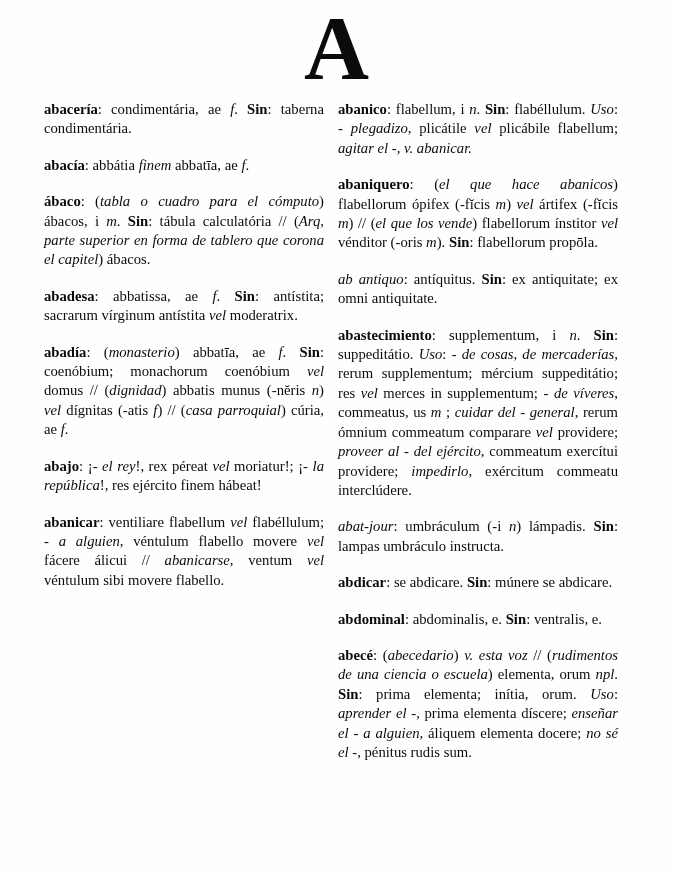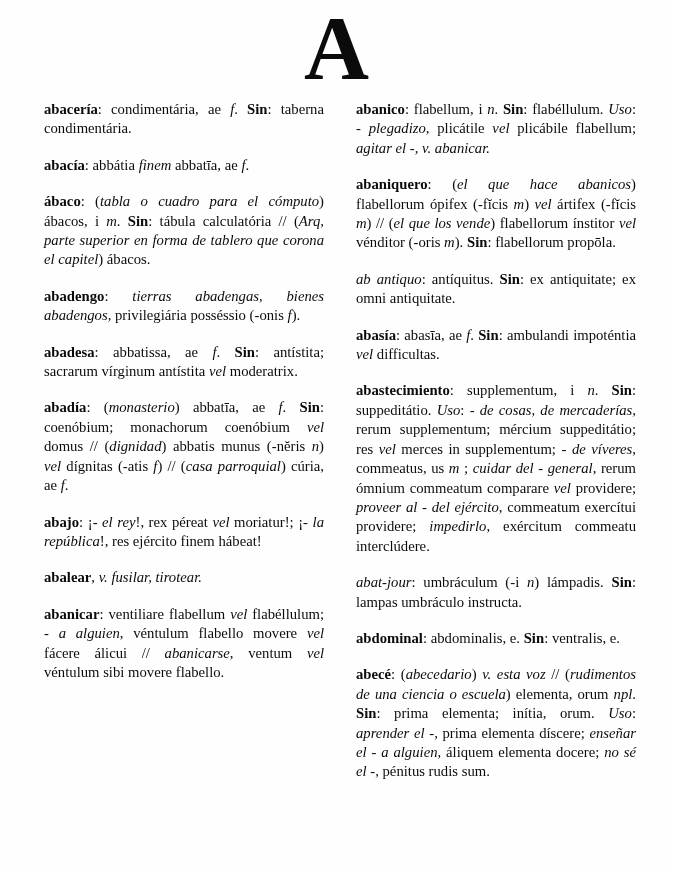--- a/index.html
+++ b/index.html
@@ -21,21 +21,21 @@
     margin: 4px 0 0 0;
     height: 90px;
     line-height: 90px;
     font-size: 90px;
     font-weight: bold;
     text-align: center;
     font-family: "Liberation Serif", serif;
   }
   .columns {
     display: flex;
-    gap: 32px;
+    gap: 14px;
     padding: 6px 43px 0 44px;
     box-sizing: border-box;
   }
   .col {
     width: 280px;
     flex: 0 0 280px;
   }
   .entry {
     margin: 0 0 17px 0;
     font-size: 14.7px;
@@ -51,31 +51,29 @@
 </head>
 <body>
 
 <div class="page">
   <h1 class="letter">A</h1>
   <div class="columns">
     <div class="col" id="col-left">
         <p class="entry"><span class="b">abacería</span><span class="r">: condimentária, ae </span><span class="i">f</span><span class="r">. </span><span class="b">Sin</span><span class="r">:  taberna condimentária.</span></p>
         <p class="entry"><span class="b">abacía</span><span class="r">: abbátia </span><span class="i">finem</span><span class="r"> abbatīa, ae </span><span class="i">f</span><span class="r">.</span></p>
         <p class="entry"><span class="b">ábaco</span><span class="r">: (</span><span class="i">tabla o cuadro para el cómputo</span><span class="r">) ábacos, i </span><span class="i">m</span><span class="r">. </span><span class="b">Sin</span><span class="r">: tábula calculatória // (</span><span class="i">Arq, parte superior en forma de tablero que corona el capitel</span><span class="r">) ábacos.</span></p>
-        <p class="entry"><span class="b">abadengo</span><span class="r">: </span><span class="i">tierras abadengas, bienes abadengos,</span><span class="r"> privilegiária posséssio (-onis </span><span class="i">f</span><span class="r">).</span></p>
         <p class="entry"><span class="b">abadesa</span><span class="r">: abbatissa, ae </span><span class="i">f</span><span class="r">. </span><span class="b">Sin</span><span class="r">: antístita; sacrarum vírginum antístita </span><span class="i">vel</span><span class="r"> moderatrix.</span></p>
         <p class="entry"><span class="b">abadía</span><span class="r">: (</span><span class="i">monasterio</span><span class="r">) abbatīa, ae </span><span class="i">f</span><span class="r">. </span><span class="b">Sin</span><span class="r">: coenóbium; monachorum coenóbium </span><span class="i">vel</span><span class="r"> domus // (</span><span class="i">dignidad</span><span class="r">) abbatis munus (-nĕris </span><span class="i">n</span><span class="r">) </span><span class="i">vel</span><span class="r"> dígnitas (-atis </span><span class="i">f</span><span class="r">) // (</span><span class="i">casa parroquial</span><span class="r">) cúria, ae </span><span class="i">f</span><span class="r">.</span></p>
         <p class="entry"><span class="b">abajo</span><span class="r">: ¡- </span><span class="i">el rey</span><span class="r">!, rex péreat </span><span class="i">vel</span><span class="r"> moriatur!; ¡- </span><span class="i">la república</span><span class="r">!, res ejército finem hábeat!</span></p>
-        <p class="entry"><span class="b">abalear</span><span class="r">, </span><span class="i">v. fusilar, tirotear.</span></p>
         <p class="entry"><span class="b">abanicar</span><span class="r">: ventiliare flabellum </span><span class="i">vel</span><span class="r"> flabéllulum; - </span><span class="i">a alguien</span><span class="r">, véntulum flabello movere </span><span class="i">vel</span><span class="r"> fácere álicui // </span><span class="i">abanicarse</span><span class="r">, ventum </span><span class="i">vel</span><span class="r"> véntulum sibi movere flabello.</span></p>
       </div>
     <div class="col" id="col-right">
         <p class="entry"><span class="b">abanico</span><span class="r">: flabellum, i </span><span class="i">n</span><span class="r">. </span><span class="b">Sin</span><span class="r">: flabéllulum. </span><span class="bi">Uso</span><span class="r">: - </span><span class="i">plegadizo</span><span class="r">, plicátile </span><span class="i">vel</span><span class="r"> plicábile flabellum; </span><span class="i">agitar el -, v. abanicar.</span></p>
         <p class="entry"><span class="b">abaniquero</span><span class="r">: (</span><span class="i">el que hace abanicos</span><span class="r">) flabellorum ópifex (-fĭcis </span><span class="i">m</span><span class="r">) </span><span class="i">vel</span><span class="r"> ártifex (-fĭcis </span><span class="i">m</span><span class="r">) // (</span><span class="i">el que los vende</span><span class="r">) flabellorum ínstitor </span><span class="i">vel</span><span class="r"> vénditor (-oris </span><span class="i">m</span><span class="r">). </span><span class="b">Sin</span><span class="r">: flabellorum propōla.</span></p>
         <p class="entry"><span class="bi">ab antiquo</span><span class="r">: antíquitus. </span><span class="b">Sin</span><span class="r">: ex antiquitate; ex omni antiquitate.</span></p>
-        <p class="entry"><span class="b">abasía</span><span class="r">: abasīa, ae </span><span class="i">f</span><span class="r">. </span><span class="b">Sin</span><span class="r">: ambulandi impoténtia </span><span class="i">vel</span><span class="r"> difficultas.</span></p>
         <p class="entry"><span class="b">abastecimiento</span><span class="r">: supplementum, i </span><span class="i">n</span><span class="r">. </span><span class="b">Sin</span><span class="r">: suppeditátio. </span><span class="bi">Uso</span><span class="r">: - </span><span class="i">de cosas, de mercaderías,</span><span class="r"> rerum supplementum; mércium suppeditátio; res </span><span class="i">vel</span><span class="r"> merces in supplementum; - </span><span class="i">de víveres</span><span class="r">, commeatus, us </span><span class="i">m</span><span class="r"> ; </span><span class="i">cuidar del - general</span><span class="r">, rerum ómnium commeatum comparare </span><span class="i">vel</span><span class="r"> providere; </span><span class="i">proveer al - del ejército</span><span class="r">, commeatum exercítui providere; </span><span class="i">impedirlo</span><span class="r">, exércitum commeatu interclúdere.</span></p>
         <p class="entry"><span class="bi">abat-jour</span><span class="r">: umbráculum (-i </span><span class="i">n</span><span class="r">) lámpadis. </span><span class="b">Sin</span><span class="r">: lampas umbráculo instructa.</span></p>
+        <p class="entry"><span class="b">abdicar</span><span class="r">: se abdicare. </span><span class="b">Sin</span><span class="r">: múnere se abdicare.</span></p>
         <p class="entry"><span class="b">abdominal</span><span class="r">: abdominalis, e. </span><span class="b">Sin</span><span class="r">: ventralis, e.</span></p>
         <p class="entry"><span class="b">abecé</span><span class="r">: (</span><span class="i">abecedario</span><span class="r">) </span><span class="i">v. esta voz</span><span class="r"> // (</span><span class="i">rudimentos de una ciencia o escuela</span><span class="r">) elementa, orum </span><span class="i">npl</span><span class="r">. </span><span class="b">Sin</span><span class="r">: prima elementa; inítia, orum. </span><span class="bi">Uso</span><span class="r">: </span><span class="i">aprender el -,</span><span class="r"> prima elementa díscere; </span><span class="i">enseñar el - a alguien,</span><span class="r"> áliquem elementa docere; </span><span class="i">no sé el -,</span><span class="r"> pénitus rudis sum.</span></p>
       </div>
   </div>
 </div>
 
 </body></html>

